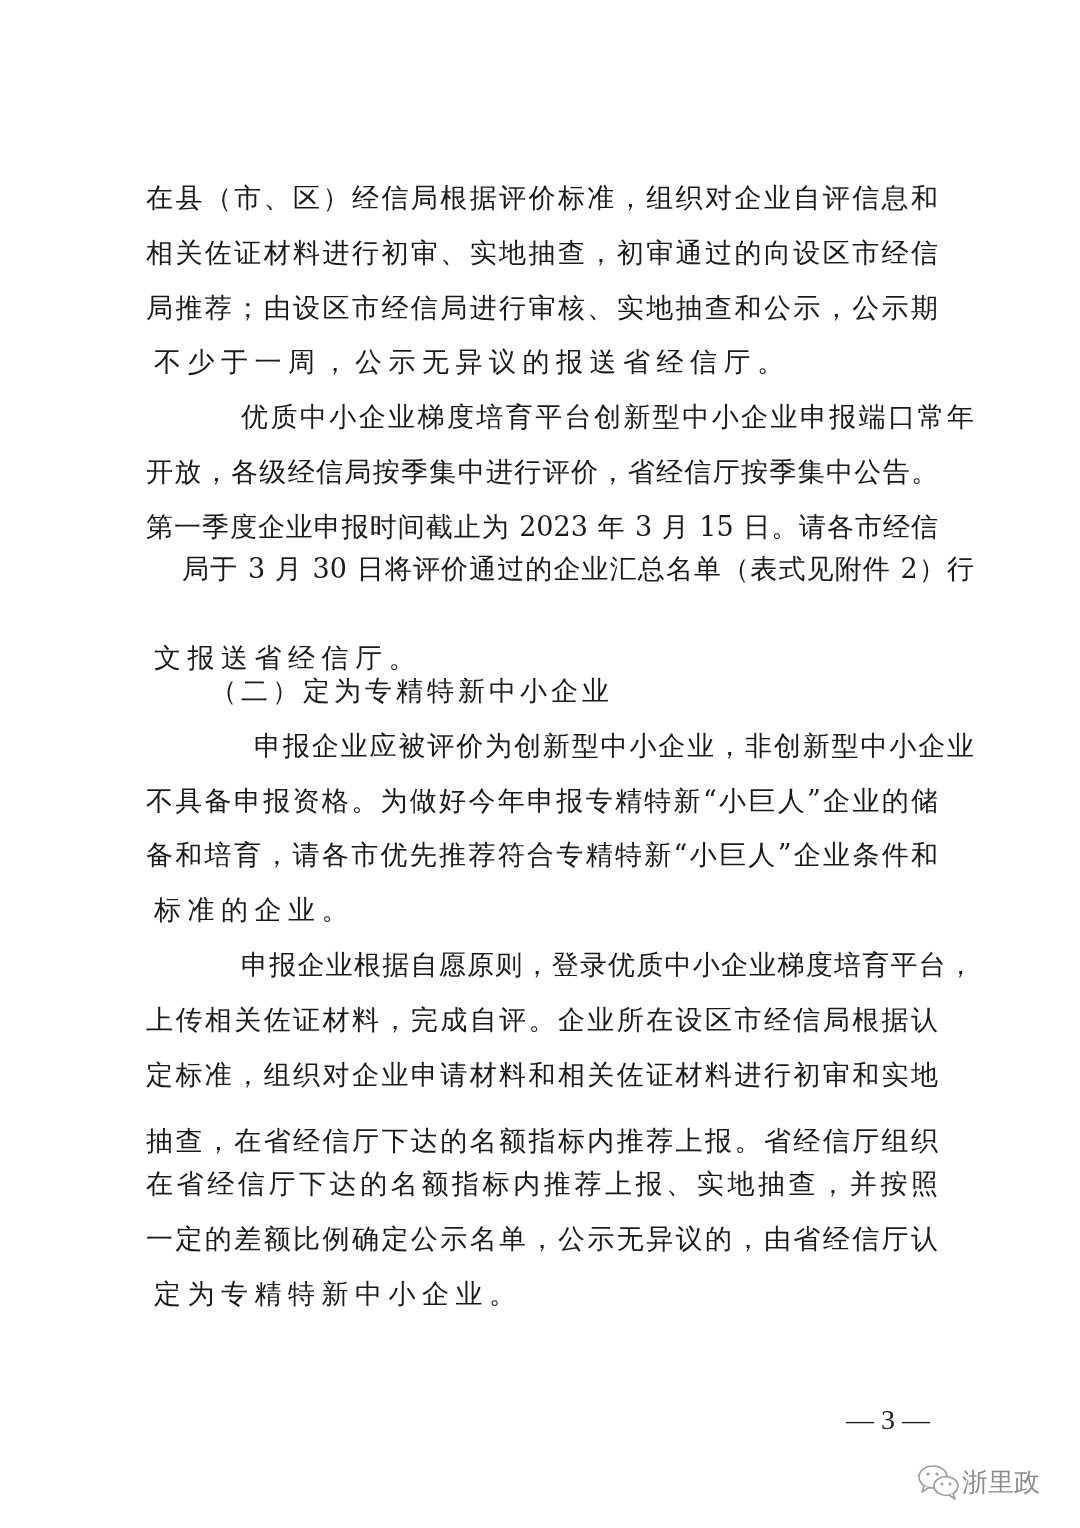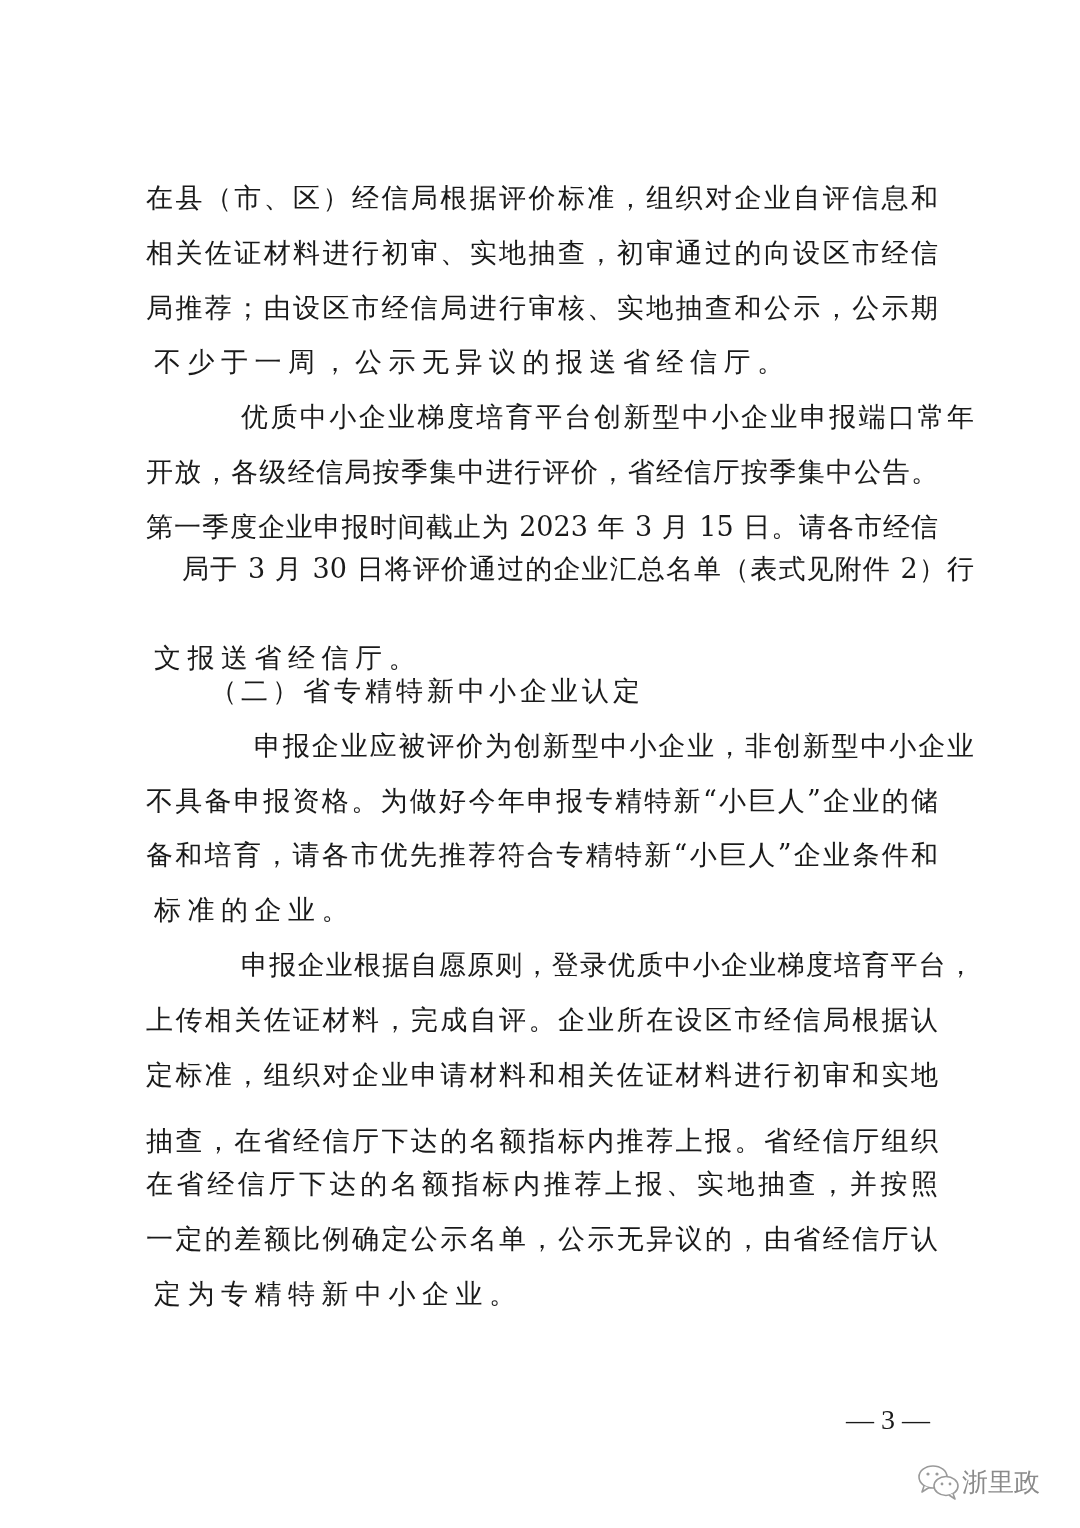--- a/index.html
+++ b/index.html
@@ -87,21 +87,21 @@
   <div class="line" style="top:233px;">相关佐证材料进行初审、实地抽查，初审通过的向设区市经信</div>
   <div class="line" style="top:288px;">局推荐；由设区市经信局进行审核、实地抽查和公示，公示期</div>
   <div class="line last" style="top:342px;">不少于一周，公示无异议的报送省经信厅。</div>
 
   <div class="line indent" style="top:397px;">优质中小企业梯度培育平台创新型中小企业申报端口常年</div>
   <div class="line" style="top:452px;">开放，各级经信局按季集中进行评价，省经信厅按季集中公告。</div>
   <div class="line" style="top:507px;">第一季度企业申报时间截止为 2023 年 3 月 15 日。请各市经信</div>
   <div class="line" style="top:549px;margin-left:36px;">局于 3 月 30 日将评价通过的企业汇总名单（表式见附件 2）行</div>
   <div class="line last" style="top:638px;">文报送省经信厅。</div>
 
-  <div class="line heading" style="top:671px;">（二）省专精特新中小企业认定</div>
+  <div class="line heading" style="top:671px;">（二）定为专精特新中小企业</div>
 
   <div class="line indent" style="top:726px; left:218px; width:720px;">申报企业应被评价为创新型中小企业，非创新型中小企业</div>
   <div class="line" style="top:781px;">不具备申报资格。为做好今年申报专精特新“小巨人”企业的储</div>
   <div class="line" style="top:835px;">备和培育，请各市优先推荐符合专精特新“小巨人”企业条件和</div>
   <div class="line last" style="top:890px;">标准的企业。</div>
 
   <div class="line indent" style="top:945px;">申报企业根据自愿原则，登录优质中小企业梯度培育平台，</div>
   <div class="line" style="top:1000px;">上传相关佐证材料，完成自评。企业所在设区市经信局根据认</div>
   <div class="line" style="top:1055px;">定标准，组织对企业申请材料和相关佐证材料进行初审和实地</div>
   <div class="line" style="top:1109px;margin-top:12px;">抽查，在省经信厅下达的名额指标内推荐上报。省经信厅组织</div>

